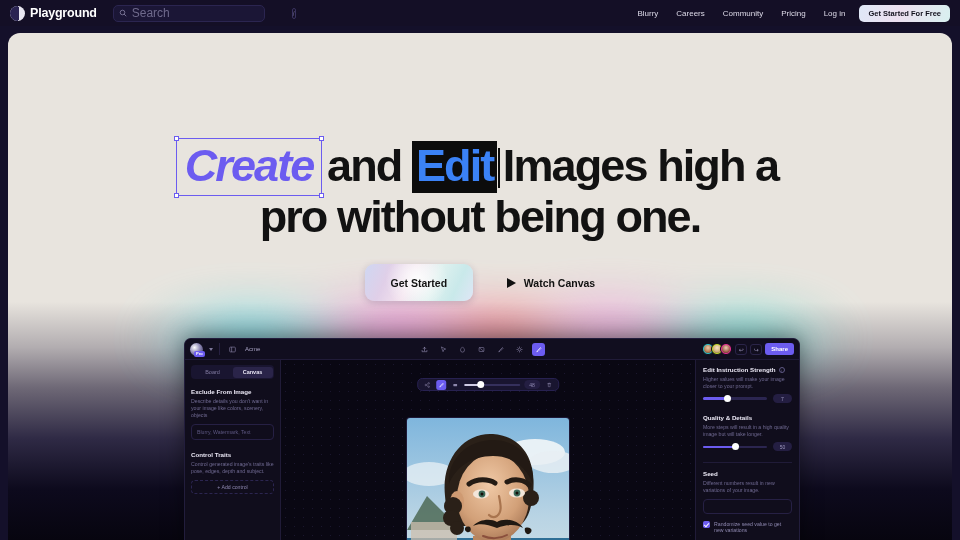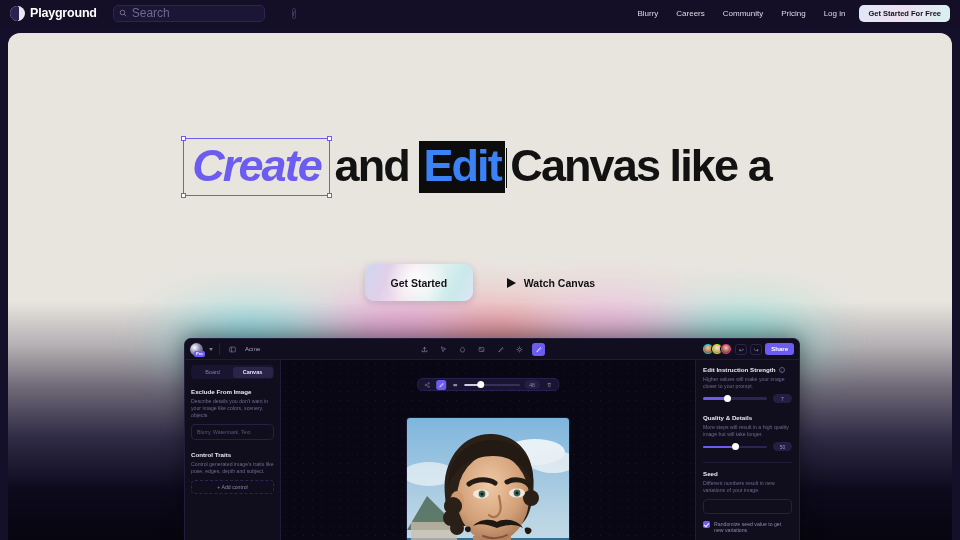--- a/index.html
+++ b/index.html
@@ -396,21 +396,22 @@
       <span class="sel-word">
         <span>Create</span>
         <span class="sel-box">
           <span class="handle tl"></span>
           <span class="handle tr"></span>
           <span class="handle bl"></span>
           <span class="handle br"></span>
         </span>
       </span>
       <span>and</span>
-      <span class="hl-word">Edit</span><span class="caret"></span><span>Canvas like a</span>
+      <span class="hl-word">Edit</span><span class="caret"></span><span>Images high a</span>
+      <span class="l2">pro without being one.</span>
     </div>
 
     <div class="cta-row">
       <button class="btn-primary">Get Started</button>
       <button class="btn-ghost">
         <span class="play-tri"></span>
         <span>Watch Canvas</span>
       </button>
     </div>
 

